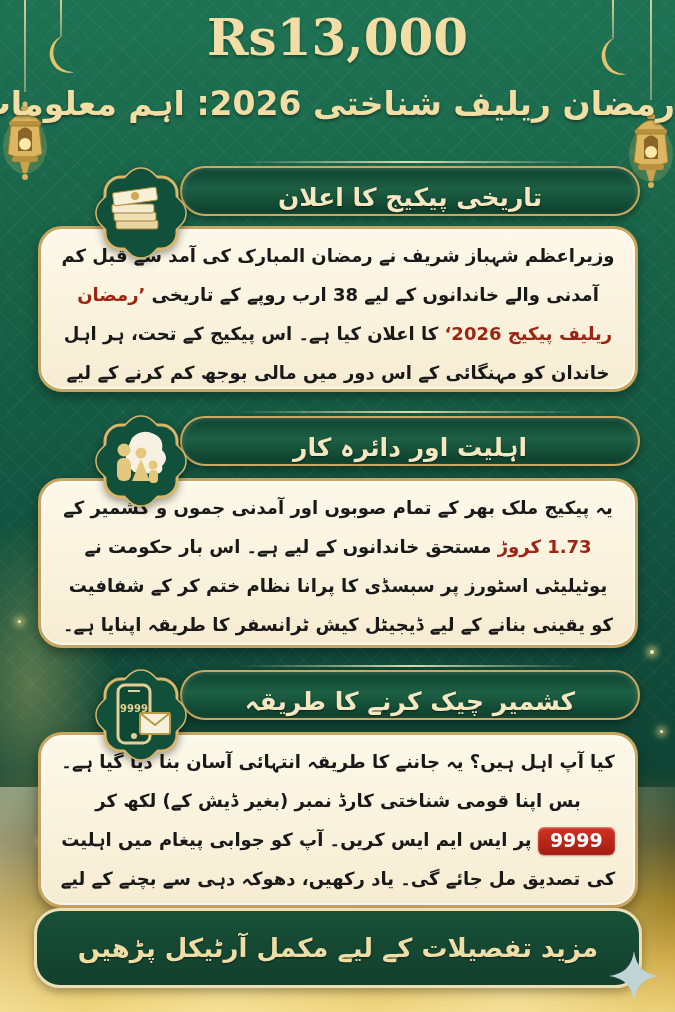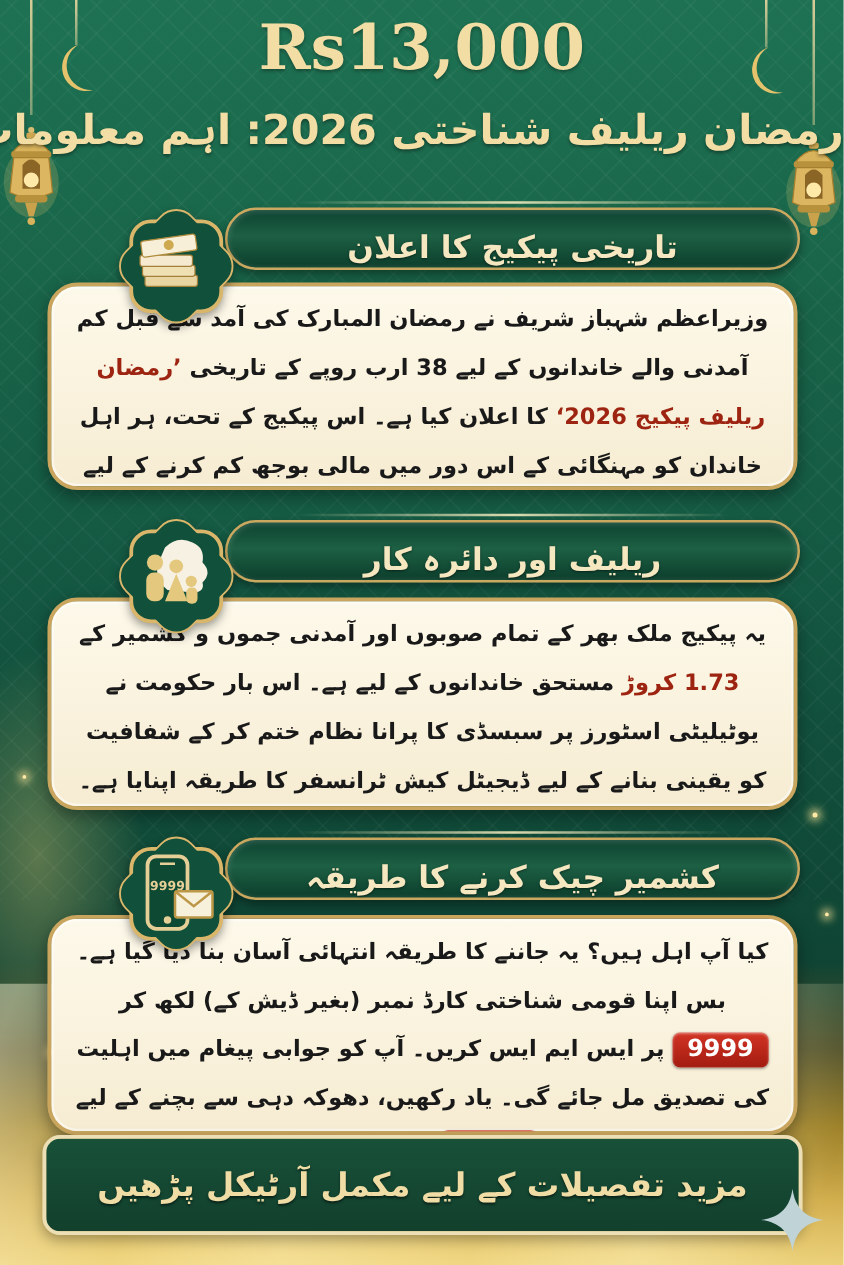--- a/index.html
+++ b/index.html
@@ -45,21 +45,21 @@
   .code-badge{display:inline-block;background:linear-gradient(180deg,#d23424,#a31b10);
     color:#ffffff;border-radius:6px;padding:0 12px 2px;line-height:26px;font-size:19px;
     font-weight:bold;direction:ltr;vertical-align:middle;
     box-shadow:inset 0 1px 2px rgba(255,255,255,.45), 0 1px 2px rgba(0,0,0,.35);}
   .badge{position:absolute;left:84px;width:114px;height:114px;filter:drop-shadow(0 3px 4px rgba(0,0,0,.4));}
   .c1 .bar{top:166px}.c1 .badge{top:156px}.c1 .card{top:226px;height:166px}
   .c2 .bar{top:416px}.c2 .badge{top:404px}.c2 .card{top:478px;height:170px}
   .c3 .bar{top:670px}.c3 .badge{top:658px}.c3 .card{top:732px;height:176px}
   .footer-box{position:absolute;left:34px;top:908px;width:608px;height:80px;box-sizing:border-box;
     background:linear-gradient(180deg,#185038 0%,#12402d 100%);
-    border:3px solid #ecdfb6;border-radius:14px;
+    border:3px solid #ecdfb6;border-radius:26px;
     box-shadow:0 4px 10px rgba(0,0,0,.30);
     display:flex;align-items:center;justify-content:center;}
   .footer-box span{color:#f0dda6;font-size:26px;font-weight:bold;direction:rtl;white-space:nowrap;
     text-shadow:0 1px 2px rgba(0,0,0,.5);}
   .sparkle{position:absolute;left:608px;top:950px;}
   .deco{position:absolute;}
 </style>
 </head>
 <body>
 
@@ -132,21 +132,21 @@
         <rect x="28" y="48" width="42" height="9" rx="2" fill="#f5ead0" stroke="#a3803a" stroke-width="1"></rect>
         <rect x="29" y="34" width="44" height="13" rx="2" fill="#f7efd8" stroke="#b08c3c" stroke-width="1" transform="rotate(-8 51 40)"></rect>
         <circle cx="51" cy="40" r="4" fill="#cfa94f" transform="rotate(-8 51 40)"></circle>
         <path d="M78 48 A12 12 0 1 0 78 74 A13 13 0 0 1 78 48 Z" fill="#e2bd62" transform="rotate(-15 78 61)"></path>
       </svg>
     </div>
   </section>
 
   <section class="c c2">
     <div class="bar">
-      <span>ریلیف اور دائرہ کار</span>
+      <span>اہلیت اور دائرہ کار</span>
     </div>
     <div class="card">
       <p class="txt"><span>یہ پیکیج ملک بھر کے تمام صوبوں اور آمدنی جموں و کشمیر کے </span><span class="hl">1.73 کروڑ</span><span> مستحق خاندانوں کے لیے ہے۔ اس بار حکومت نے یوٹیلیٹی اسٹورز پر سبسڈی کا پرانا نظام ختم کر کے شفافیت کو یقینی بنانے کے لیے ڈیجیٹل کیش ٹرانسفر کا طریقہ اپنایا ہے۔ خاص بات یہ ہے کہ </span></p>
     </div>
     <div class="badge">
       <svg width="114" height="114" viewBox="0 0 114 114">
         <rect x="21" y="21" width="72" height="72" rx="16" fill="#11503a" stroke="#d9b66a" stroke-width="3" transform="rotate(45 57 57)"></rect>
         <rect x="21" y="21" width="72" height="72" rx="16" fill="#11503a" stroke="#d9b66a" stroke-width="3"></rect>
         <rect x="21" y="21" width="72" height="72" rx="16" fill="#11503a" transform="rotate(45 57 57)"></rect>
         <path d="M48 34 Q58 24 70 30 Q80 34 78 46 Q86 54 78 62 Q80 70 70 70 L50 68 Q40 60 42 48 Z" fill="#f6f1e2"></path>

